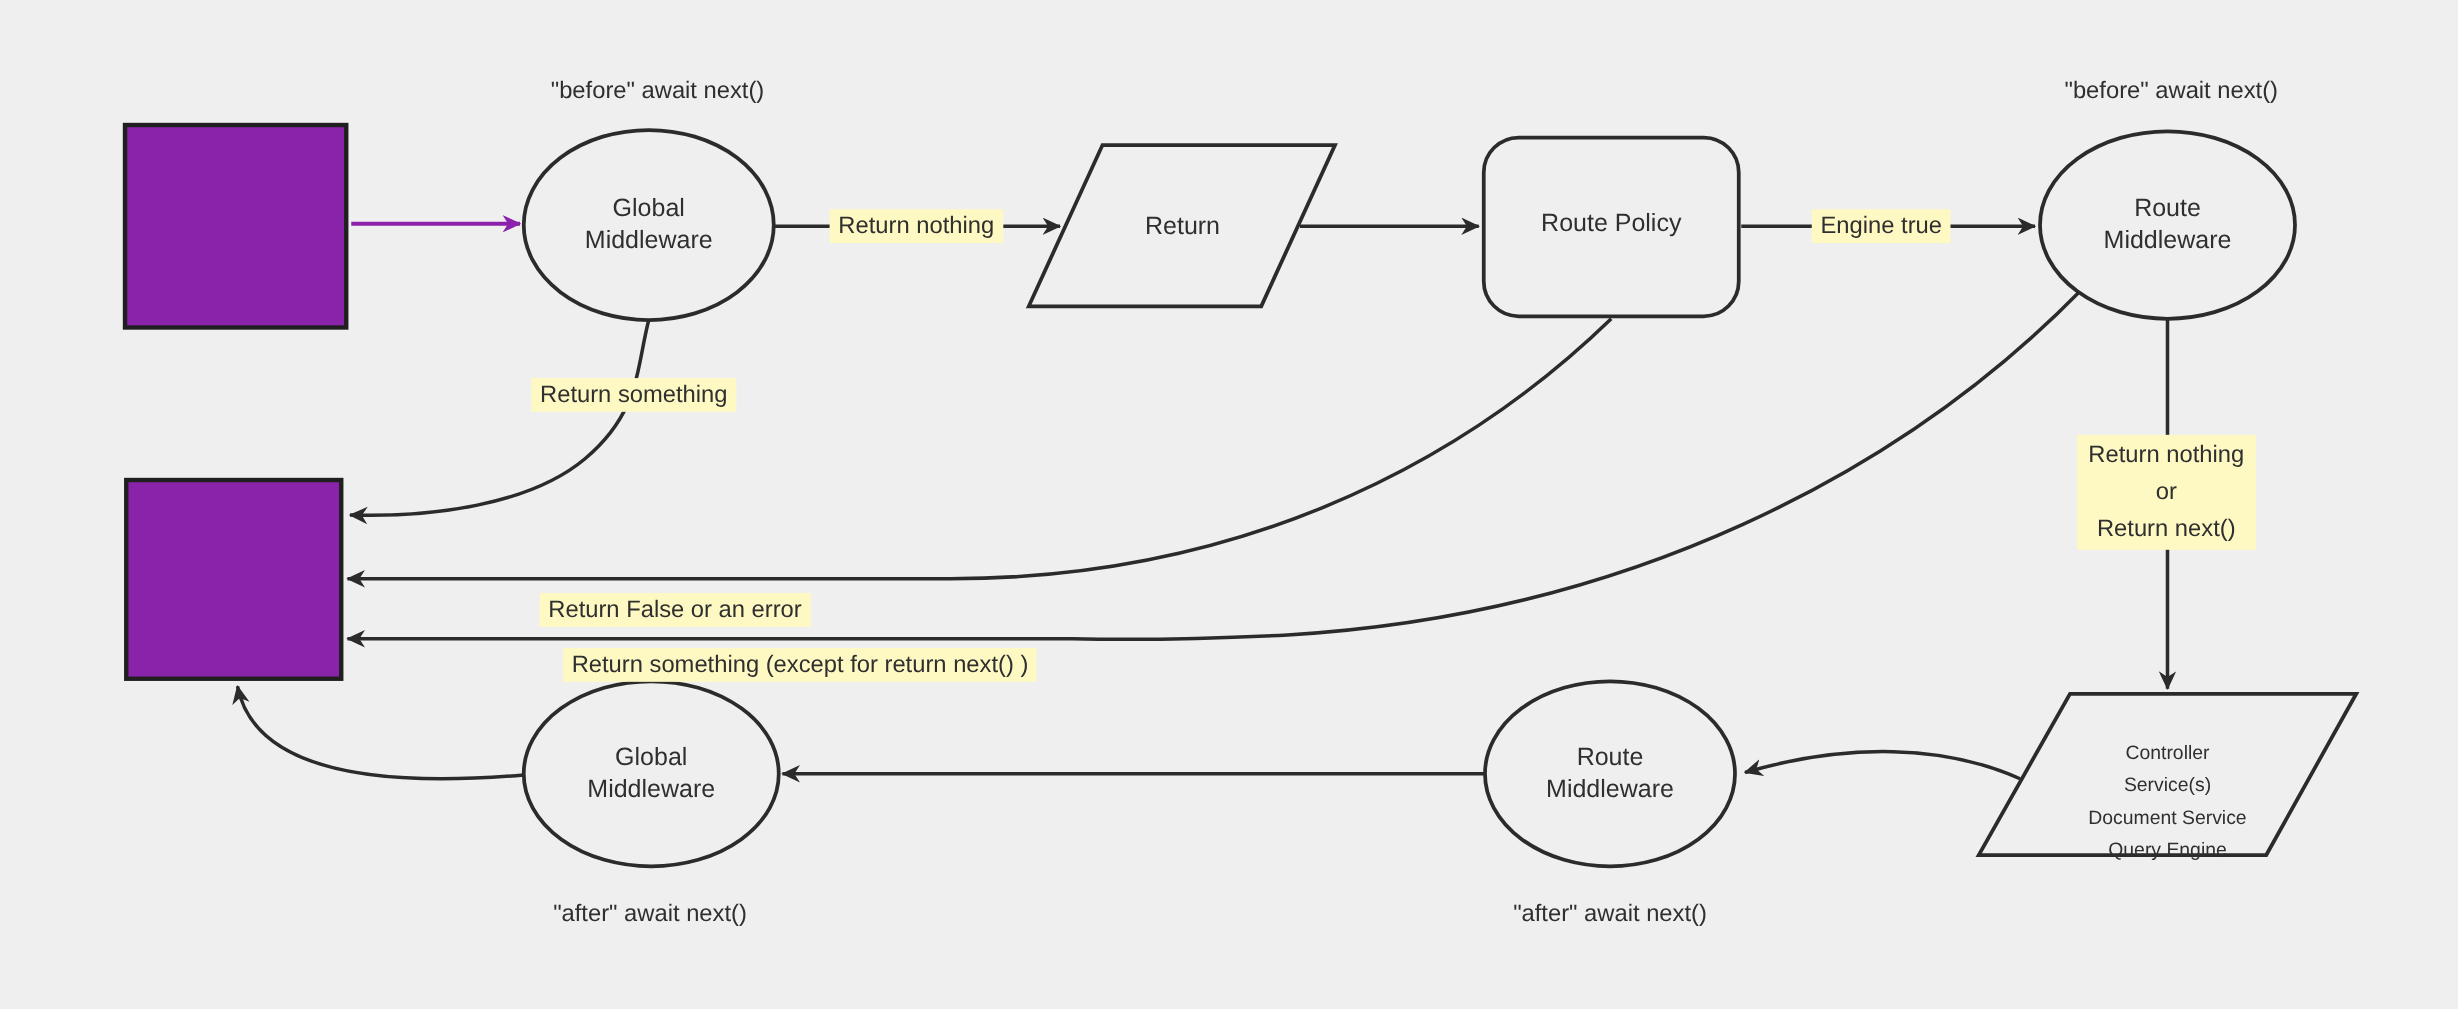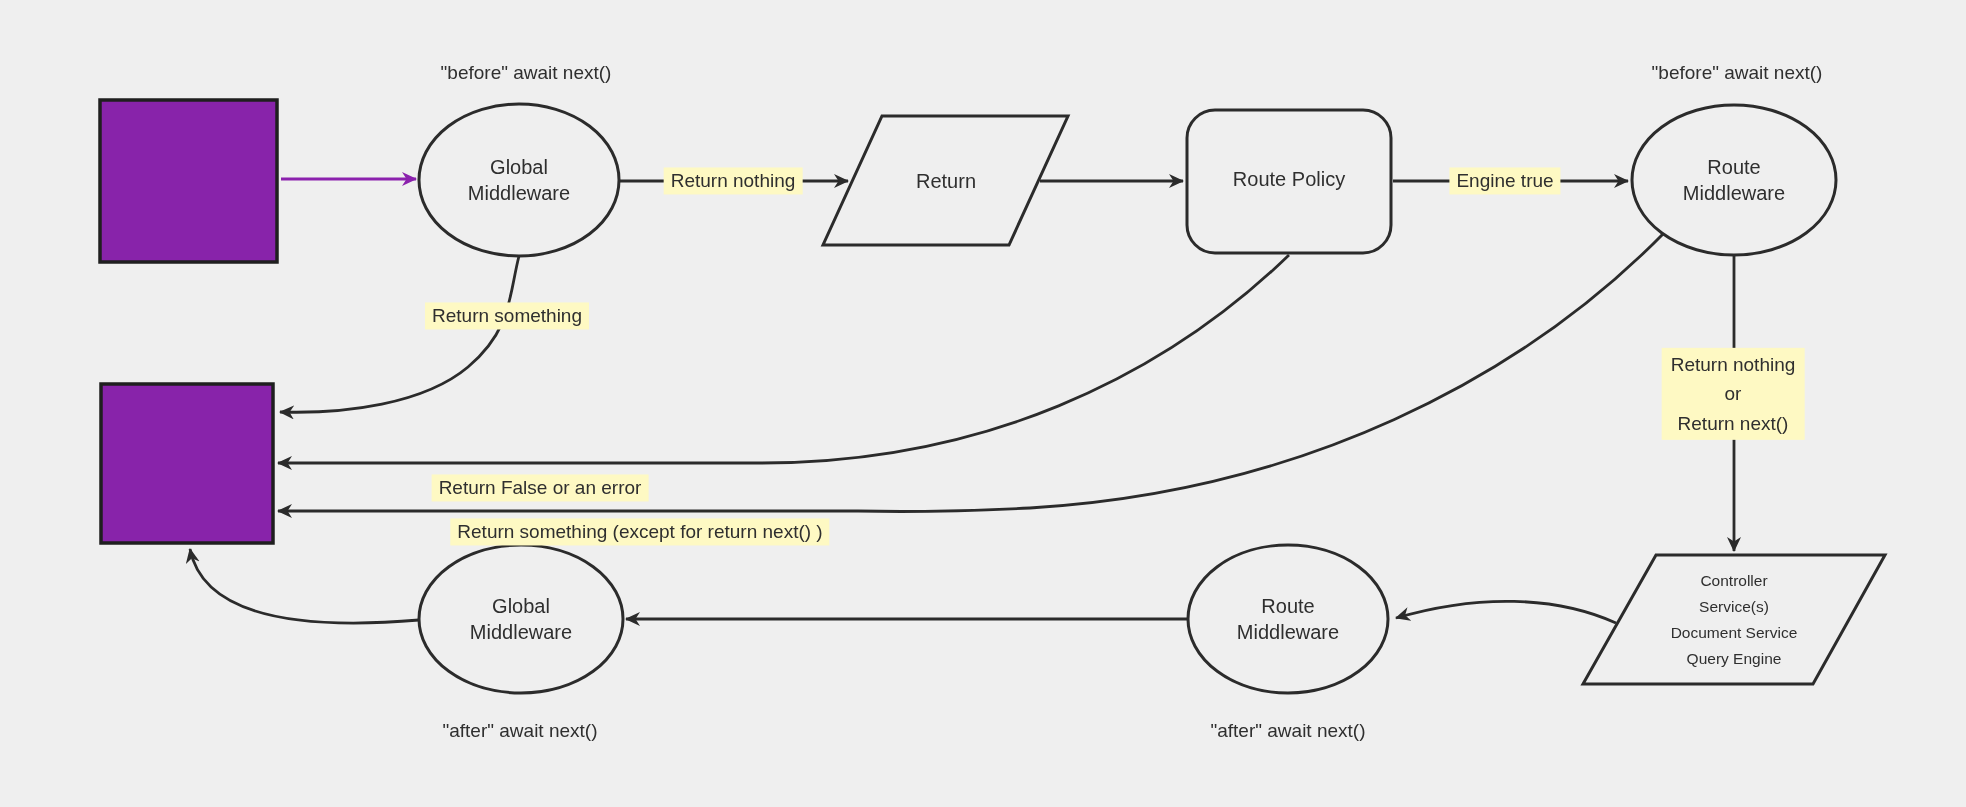--- a/index.html
+++ b/index.html
@@ -14,21 +14,21 @@
   .txt{
     position:absolute;transform:translate(-50%,-50%);
     text-align:center;color:#2f2f2f;line-height:1.32;
     white-space:pre-line;
   }
   .node-text{font-size:20px;}
   .box-text{color:#ffffff;font-weight:bold;font-size:20px;line-height:1.45;}
   .edge-label{font-size:19px;}
   .edge-label.bg{background:#fef9c3;padding:1px 7px;white-space:nowrap;}
   .edge-label.bg.multiline{white-space:pre-line;line-height:1.55;padding:2px 9px;}
-  .controller-text{font-size:15.5px;line-height:1.68;}
+  .controller-text{font-size:15.5px;line-height:1.68;margin-top:22px;}
 </style>
 </head>
 <body>
 
 <div class="canvas">
 
   <svg width="1966" height="807" viewBox="0 0 1966 807">
     <defs>
       <marker id="arrowDark" markerUnits="userSpaceOnUse" markerWidth="17" markerHeight="15" refX="14" refY="7" orient="auto">
         <path d="M0,0 L15,7 L0,14 L4.5,7 Z" fill="#2b2b2b"></path>

